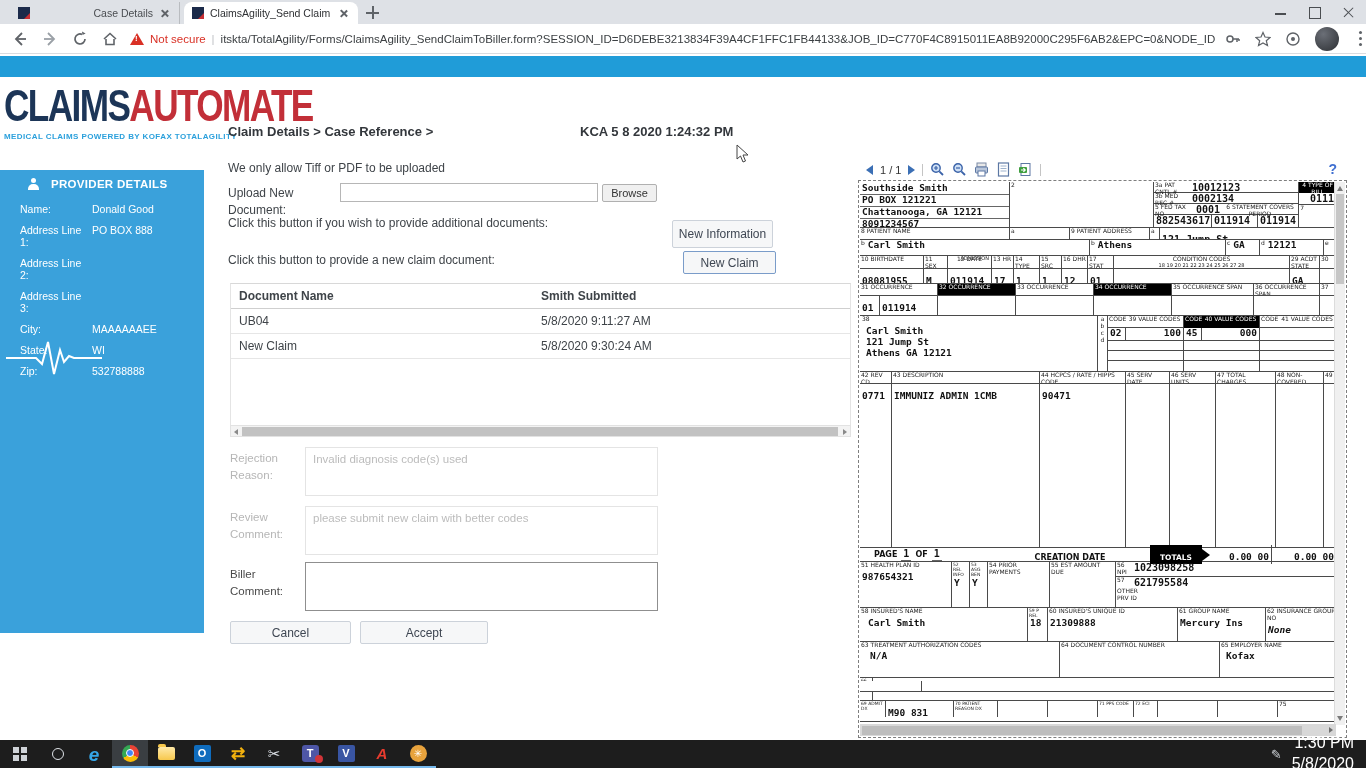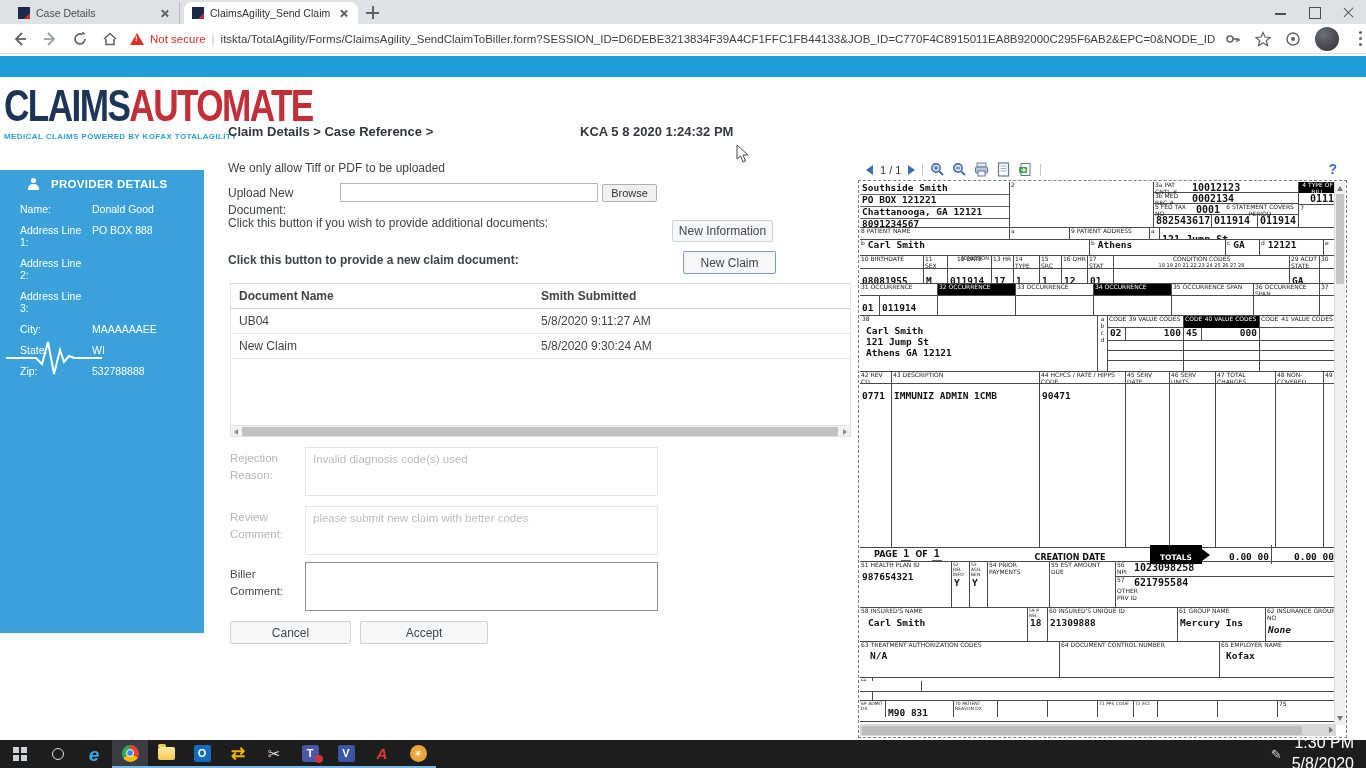--- a/index.html
+++ b/index.html
@@ -3,21 +3,21 @@
 <meta charset="utf-8">
 <style>
   * { margin:0; padding:0; box-sizing:border-box; }
   html,body { width:1366px; height:768px; overflow:hidden; font-family:"Liberation Sans", sans-serif; }
   #screen { position:relative; width:1366px; height:768px; background:#fff; overflow:hidden; }
   .abs { position:absolute; }
 
   
   .tabstrip { position:absolute; left:0; top:0; width:1366px; height:24px; background:#dee1e6; }
   .tab { position:absolute; top:2px; height:22px; display:flex; align-items:center; gap:6px; padding:0 8px; font-size:10.5px; color:#4a4d51; }
-  .tab.inactive { left:10px; width:170px; border-right:1px solid #b9bcc0; }
+  .tab.inactive { left:10px; width:170px; border-right:1px solid #b9bcc0;text-align:right; }
   .tab.active { left:184px; width:174px; background:#fff; border-radius:8px 8px 0 0; top:2px; height:22px; color:#2f3134; }
   .tab-title { flex:1; white-space:nowrap; overflow:hidden; }
   .favicon { width:12px; height:12px; background:#1b2a4a; position:relative; flex:0 0 12px; }
   .favicon:after { content:""; position:absolute; right:0; bottom:0; border-left:6px solid transparent; border-bottom:6px solid #c62f33; }
   .tabclose { width:12px; height:12px; position:relative; flex:0 0 12px; cursor:pointer; }
   .tabclose:before,.tabclose:after { content:""; position:absolute; left:5px; top:2px; width:1.5px; height:9px; background:#5f6368; }
   .tabclose:before { transform:rotate(45deg);} .tabclose:after { transform:rotate(-45deg);}
   .newtab { position:absolute; left:366px; top:6px; width:13px; height:13px; }
   .newtab:before { content:""; position:absolute; left:6px; top:0; width:1.5px; height:13px; background:#5f6368; }
   .newtab:after { content:""; position:absolute; left:0; top:6px; width:13px; height:1.5px; background:#5f6368; }
@@ -56,21 +56,21 @@
   .sb-row { display:flex; font-size:10.5px; padding:4.5px 0 4.5px 20px; }
   .sb-label { width:70px; flex:0 0 70px; }
   .sb-value { padding-left:2px; }
   .ekg { position:absolute; left:6px; top:168px; }
 
   .main-label { color:#3f4449; font-size:12px; }
   .bold13 { font-weight:bold; font-size:13px; color:#33373c; }
   .upload-input { position:absolute; left:340px; top:183px; width:258px; height:19px; border:1px solid #b6b6b6; background:#fff; font-size:11px; padding:0 4px; }
   .btn { background:#f6f7f8; border:1px solid #ccd2da; color:#3f4753; font-size:12px; text-align:center; border-radius:2px; display:flex; align-items:center; justify-content:center; }
   .browse-btn { position:absolute; left:602px; top:184px; width:55px; height:18px; font-size:11px; border:1px solid #b0b0b0; background:#f0f0f0; color:#333; }
-  .btn-newinfo { position:absolute; left:672px; top:220px; width:101px; height:22px; }
+  .btn-newinfo { position:absolute; left:672px; top:220px; width:101px; height:28px; }
   .btn-newclaim { position:absolute; left:683px; top:251px; width:93px; height:23px; border-color:#7a9cc9; }
   .doc-table { position:absolute; left:230px; top:283px; width:621px; height:142px; border-top:1px solid #d8d8d8; border-left:1px solid #e4e4e4; border-right:1px solid #e4e4e4; font-size:12px; color:#3f4449; }
   .dt-row { display:flex; height:25px; align-items:center; border-bottom:1px solid #e6e6e6; }
   .dt-head { font-weight:bold; border-bottom:1px solid #cfcfcf; }
   .dt-c1 { padding-left:8px; width:310px; flex:0 0 310px; }
   .hscroll { position:absolute; left:230px; top:425px; width:621px; height:12px; background:#f3f3f3; border:1px solid #e2e2e2; }
   .hthumb { position:absolute; left:11px; top:1px; height:9px; width:596px; background:#c2c2c2; }
   .harrow { position:absolute; top:3px; width:0; height:0; border-top:3px solid transparent; border-bottom:3px solid transparent; }
   .harrow.l { left:3px; border-right:4px solid #8a8a8a; }
   .harrow.r { right:3px; border-left:4px solid #8a8a8a; }
@@ -227,21 +227,21 @@
   </aside>
 
   <div class="abs bold13" style="left:228px; top:124px;">Claim Details &gt; Case Reference &gt;</div>
   <div class="abs bold13" style="left:580px; top:124px;">KCA 5 8 2020 1:24:32 PM</div>
   <div class="abs main-label" style="left:228px; top:161px;">We only allow Tiff or PDF to be uploaded</div>
   <div class="abs main-label" style="left:228px; top:185px; width:84px; line-height:1.4;">Upload New Document:</div>
   <input class="upload-input" style="">
   <button class="btn browse-btn">Browse</button>
   <div class="abs main-label" style="left:228px; top:216px;">Click this button if you wish to provide additional documents:</div>
   <button class="btn btn-newinfo">New Information</button>
-  <div class="abs main-label" style="left:228px; top:253px;font-weight:bold;">Click this button to provide a new claim document:</div>
+  <div class="abs main-label" style="left:228px; top:253px;">Click this button to provide a new claim document:</div>
   <button class="btn btn-newclaim">New Claim</button>
 
   <div class="doc-table">
     <div class="dt-row dt-head">
       <span class="dt-c1">Document Name</span>
       <span>Smith Submitted</span>
     </div>
     <div class="dt-row">
       <span class="dt-c1">UB04</span>
       <span>5/8/2020 9:11:27 AM</span>

